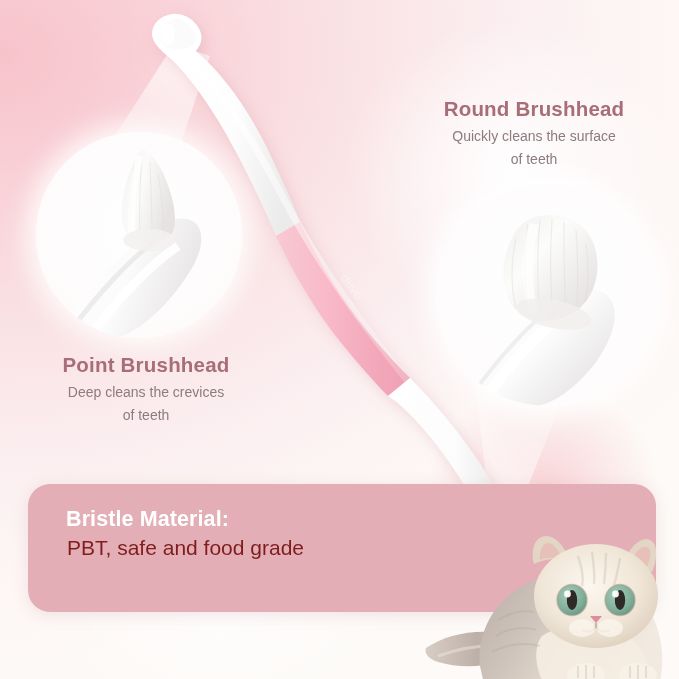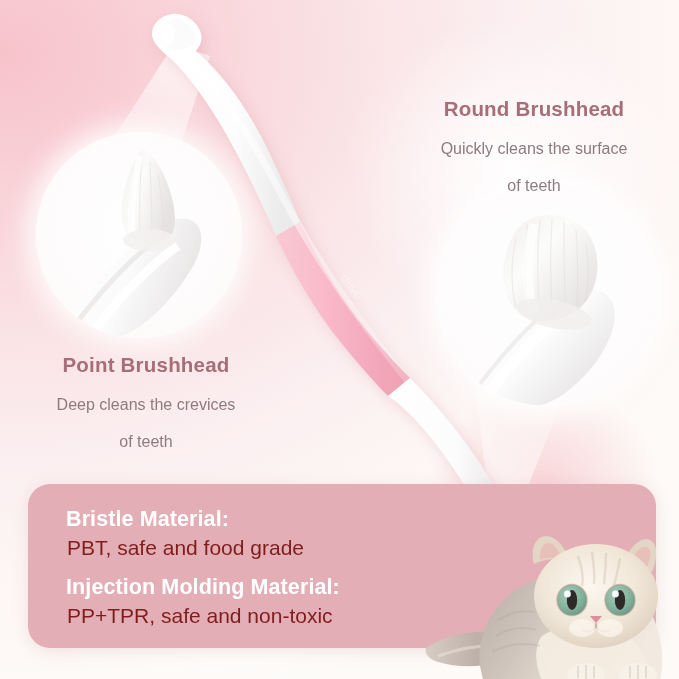--- a/index.html
+++ b/index.html
@@ -50,29 +50,29 @@
   .circle-right{left:436px;top:184px;width:222px;height:222px;}
   .circle svg{display:block;width:100%;height:100%;}
 
   
   .callout{position:absolute;}
   .callout .ttl{
     font-size:20.5px;font-weight:bold;letter-spacing:.2px;
     color:#a86e78;line-height:1.25;margin:0 0 3px 0;
   }
   .callout .sub{
-    font-size:16px;color:#8d7b80;line-height:1.32;margin:16px;font-weight:400;
+    font-size:14px;color:#8d7b80;line-height:1.32;margin:5px;font-weight:400;
   }
   .callout-round{left:392px;top:96px;width:284px;text-align:center;}
   .callout-round .ttl{text-align:center;}
   .callout-point{left:-4px;top:352px;width:300px;text-align:center;}
 
   
   .panel{
-    position:absolute;left:28px;top:484px;width:628px;height:164px;
+    position:absolute;left:28px;top:484px;width:628px;height:128px;
     background:#e3aeb6;border-radius:22px;
     box-shadow:0 3px 16px rgba(200,140,150,.22);
   }
   .panel-inner{position:absolute;left:38px;top:22px;width:430px;}
   .panel .label{
     font-size:21.5px;font-weight:bold;color:#ffffff;line-height:1.3;
     letter-spacing:.1px;margin:0;
   }
   .panel .value{
     font-size:21px;color:#7f1d1d;line-height:1.3;margin:0 0 0 1px;font-weight:400;
@@ -312,24 +312,20 @@
     <p class="ttl">Point Brushhead</p>
     <p class="sub">Deep cleans the crevices</p>
     <p class="sub">of teeth</p>
   </div>
 
   <div class="panel">
     <div class="panel-inner">
       <div class="grp">
         <p class="label">Bristle Material:</p>
         <p class="value">PBT, safe and food grade</p>
-      </div>
-      <div class="grp">
-        <p class="label">Injection Molding Material:</p>
-        <p class="value">PP+TPR, safe and non-toxic</p>
       </div>
     </div>
   </div>
 
   <div class="cat">
     <svg viewBox="0 0 262 170" preserveAspectRatio="xMidYMax meet">
       <defs>
         <linearGradient id="furBody" x1="0" y1="0" x2="1" y2="0.4">
           <stop offset="0%" stop-color="#b9ada8"></stop>
           <stop offset="40%" stop-color="#cfc4bb"></stop>

